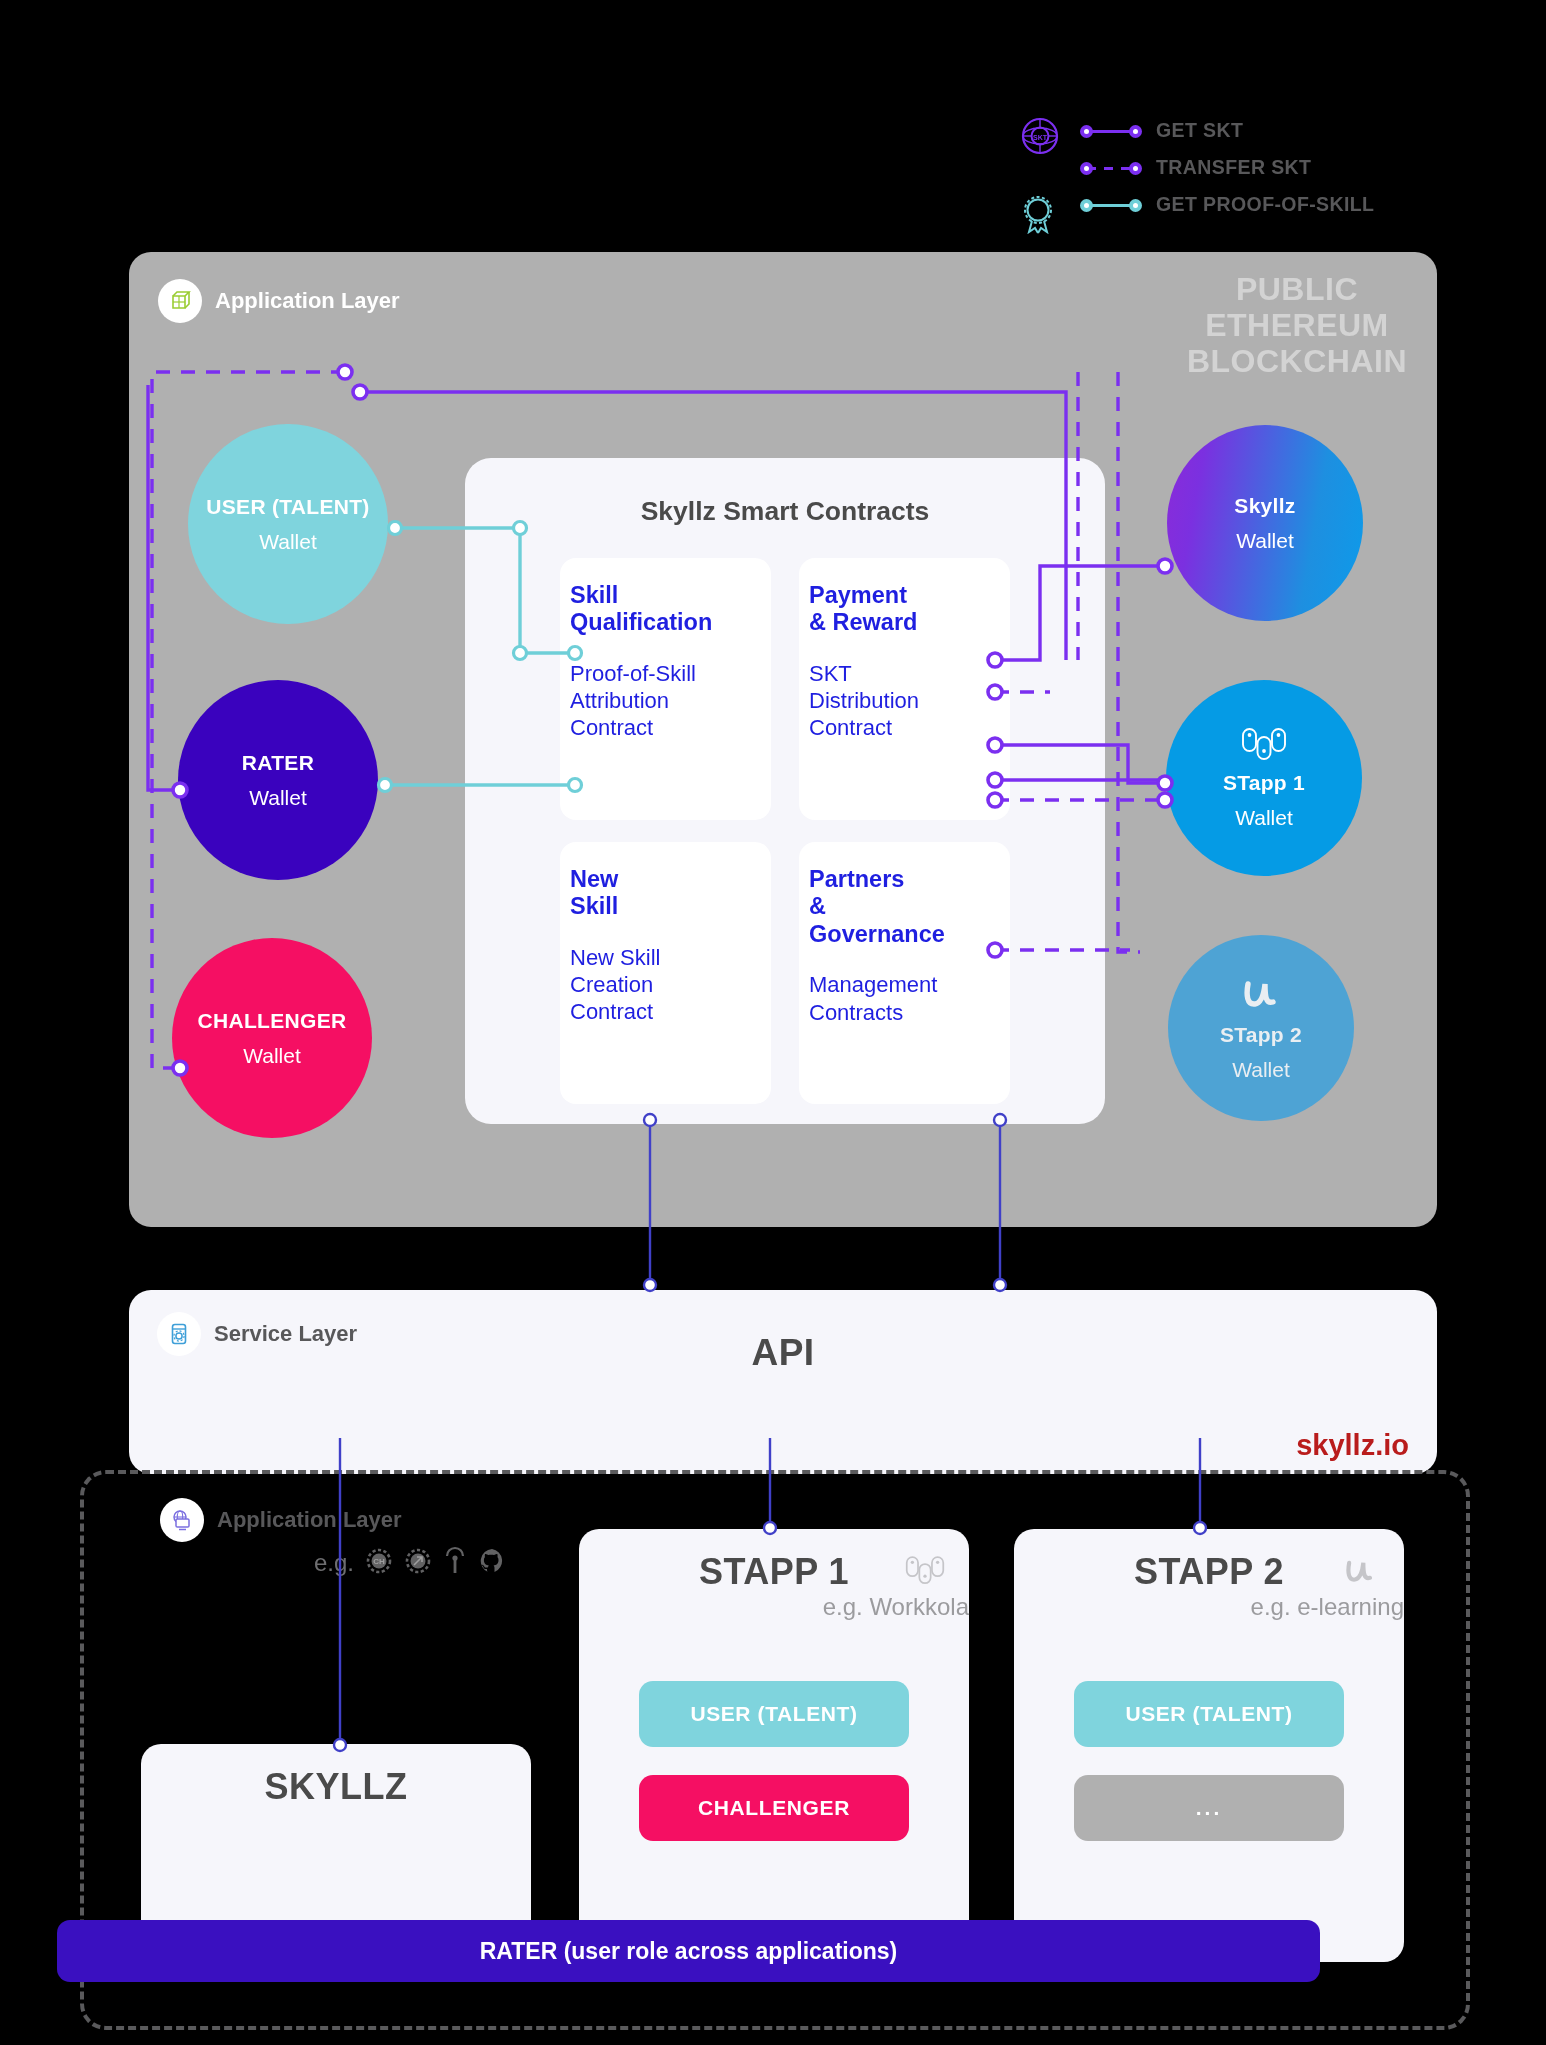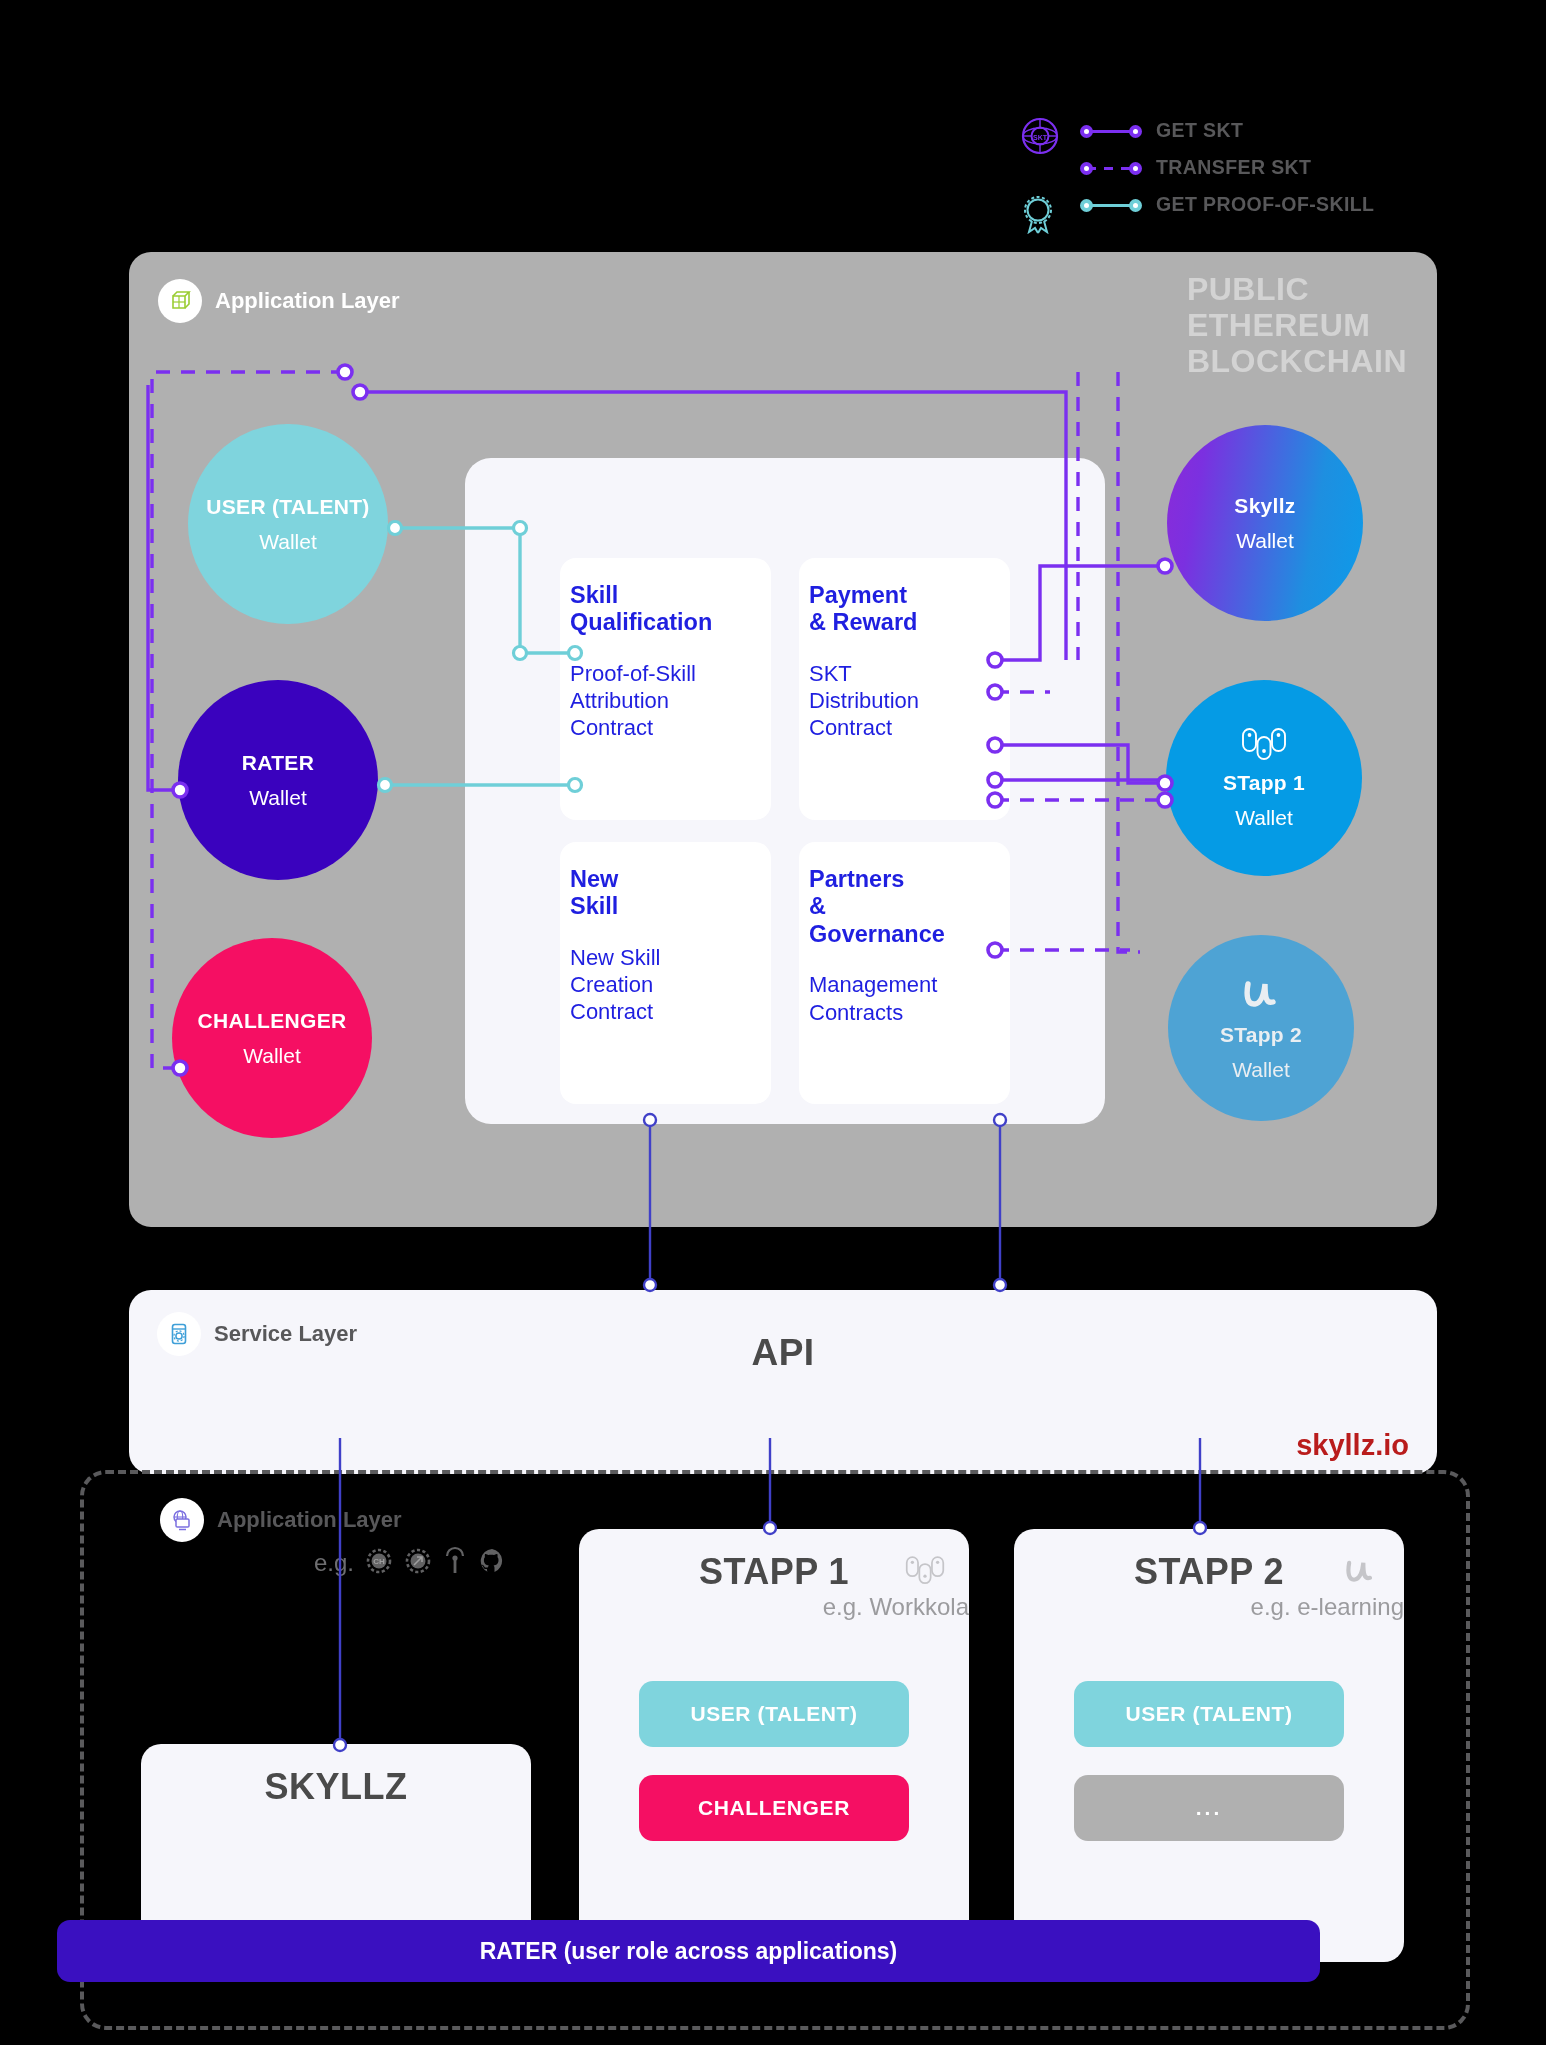--- a/index.html
+++ b/index.html
@@ -39,21 +39,21 @@
   .layer-chip { position: absolute; display: flex; align-items: center; gap: 13px; }
   .chip-circle {
     width: 44px; height: 44px; border-radius: 50%; background: #fff;
     display: flex; align-items: center; justify-content: center; flex: none;
   }
   .chip-label { color: #fff; font-weight: 700; font-size: 22px; }
   .chip-label.dark { color: #58585a; }
   #bc-chip { left: 29px; top: 27px; }
 
   #bc-watermark {
-    position: absolute; right: 30px; top: 20px; text-align: left;
+    position: absolute; right: 30px; top: 20px; text-align: center;
     color: #d3d3d3; font-weight: 700; font-size: 32px; line-height: 1.12;
     letter-spacing: .5px;
   }
 
   
   .wallet {
     position: absolute; border-radius: 50%; display: flex; flex-direction: column;
     align-items: center; justify-content: center; color: #fff; text-align: center;
   }
   .wallet .w-name { font-weight: 700; font-size: 21px; letter-spacing: .3px; }
@@ -231,20 +231,21 @@
       <span class="chip-label">Application Layer</span>
     </div>
 
     <div id="bc-watermark">
       <div>PUBLIC</div>
       <div>ETHEREUM</div>
       <div>BLOCKCHAIN</div>
     </div>
 
     <div id="contracts" style="left:336px; top:206px;">
+      <div id="contracts-title">Skyllz Smart Contracts</div>
       <div class="cgrid">
         <div class="card">
           <div class="c-title" style="white-space:pre-line">Skill
 Qualification</div>
           <div class="c-desc" style="white-space:pre-line">Proof-of-Skill
 Attribution
 Contract</div>
         </div>
         <div class="card">
           <div class="c-title" style="white-space:pre-line">Payment

